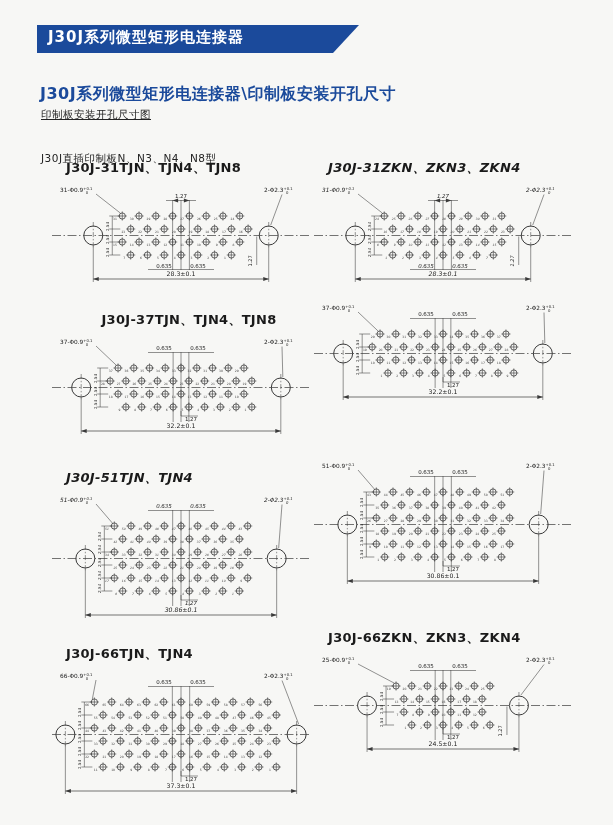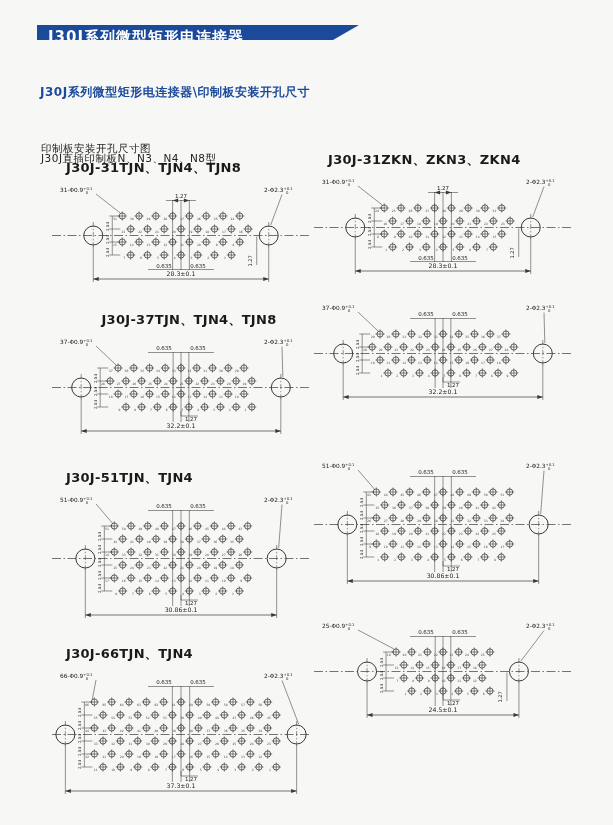--- a/index.html
+++ b/index.html
@@ -1,25 +1,25 @@
 <!DOCTYPE html>
 <html><head>
 <meta charset="utf-8">
 <style>
   html,body{margin:0;padding:0;}
   body{background:#e8e8e8;font-family:"DejaVu Sans","Liberation Sans",sans-serif;}
   .page{position:relative;width:613px;height:825px;background:#f7f7f5;overflow:hidden;}
-  .banner{position:absolute;left:37px;top:25px;width:322px;height:15px;background:#1b4a9b;
+  .banner{position:absolute;left:37px;top:25px;width:322px;height:28px;background:#1b4a9b;
           color:#ffffff;font-size:15px;font-weight:bold;line-height:24px;padding-left:11px;
           letter-spacing:1px;box-sizing:border-box;
           clip-path:polygon(0 0,100% 0,calc(100% - 26px) 100%,0 100%);}
   .section-title{position:absolute;left:40px;top:84px;margin:0;color:#1b4a9b;
-          font-size:12px;font-weight:bold;letter-spacing:.5px;}
+          font-size:16px;font-weight:bold;letter-spacing:.5px;}
   .intro{position:absolute;left:41px;color:#232323;font-size:10.5px;letter-spacing:.5px;}
-  .intro-1{top:125px;margin-top:27px;} .intro-2{top:142px;}
+  .intro-1{top:125px;margin-top:27px;} .intro-2{top:108px;text-decoration:underline;}
   .fig{position:absolute;}
   .fig .ftitle{font-size:13px;font-weight:600;color:#1a1a1a;margin:13px 0 3px 16px;
           letter-spacing:.3px;white-space:nowrap;}
   svg text{font-family:"DejaVu Sans","Liberation Sans",sans-serif;}
 </style>
 </head>
 <body>
 
 <div class="page">
   <div class="banner">
@@ -184,21 +184,21 @@
           <line x1="206.73000000000002" y1="56.5" x2="206.73000000000002" y2="85" stroke="#3a3a3a" stroke-width="0.55" fill="none"></line>
           <path d="M 206.73000000000002 56.5 l 0 -2 l 0 4 z" fill="#3a3a3a"></path>
           <text x="202.23000000000002" y="81" font-size="5" text-anchor="middle" fill="#1c1c1c" transform="rotate(-90 202.23000000000002 81)">1.27</text>
           <line x1="43.269999999999996" y1="66.5" x2="43.269999999999996" y2="102" stroke="#3a3a3a" stroke-width="0.55" fill="none"></line>
           <line x1="218.73000000000002" y1="66.5" x2="218.73000000000002" y2="102" stroke="#3a3a3a" stroke-width="0.55" fill="none"></line>
           <line x1="43.269999999999996" y1="99" x2="218.73000000000002" y2="99" stroke="#3a3a3a" stroke-width="0.7" fill="none"></line>
           <path d="M 43.269999999999996 99 l 5.5 -2 l 0 4 z" fill="#3a3a3a"></path>
           <path d="M 218.73000000000002 99 l -5.5 -2 l 0 4 z" fill="#3a3a3a"></path>
           <text x="131" y="96" font-size="6.2" text-anchor="middle" fill="#1c1c1c">28.3±0.1</text>
         </svg></div>
-      <div class="fig" style="left: 312px; top: 138px;"><div class="ftitle">J30J-31ZKN、ZKN3、ZKN4</div><svg width="262" height="105" viewBox="0 0 262 105">
+      <div class="fig" style="left: 312px; top: 146px; font-style: italic;"><div class="ftitle">J30J-31ZKN、ZKN3、ZKN4</div><svg width="262" height="105" viewBox="0 0 262 105">
           <line x1="2" y1="55.5" x2="260" y2="55.5" stroke="#3a3a3a" stroke-width="0.7" fill="none" stroke-dasharray="9 2.5 1.5 2.5"></line>
           <circle cx="43.269999999999996" cy="55.5" r="9.5" stroke="#3a3a3a" stroke-width="1" fill="none"></circle>
           <line x1="43.269999999999996" y1="42" x2="43.269999999999996" y2="69" stroke="#3a3a3a" stroke-width="0.55" fill="none" stroke-dasharray="5 1.8 1.5 1.8"></line>
           <circle cx="218.73000000000002" cy="55.5" r="9.5" stroke="#3a3a3a" stroke-width="1" fill="none"></circle>
           <line x1="218.73000000000002" y1="42" x2="218.73000000000002" y2="69" stroke="#3a3a3a" stroke-width="0.55" fill="none" stroke-dasharray="5 1.8 1.5 1.8"></line>
           <line x1="122.61" y1="20" x2="122.61" y2="90" stroke="#3a3a3a" stroke-width="0.55" fill="none"></line>
           <line x1="139.39" y1="20" x2="139.39" y2="90" stroke="#3a3a3a" stroke-width="0.55" fill="none"></line>
           <line x1="131" y1="20" x2="131" y2="90" stroke="#3a3a3a" stroke-width="0.55" fill="none"></line>
           <circle cx="80.66" cy="75" r="3.1" stroke="#3a3a3a" stroke-width="0.8" fill="none"></circle>
           <line x1="76.06" y1="75" x2="85.25999999999999" y2="75" stroke="#3a3a3a" stroke-width="0.6" fill="none"></line>
@@ -710,21 +710,21 @@
           <line x1="131" y1="79" x2="131" y2="84" stroke="#3a3a3a" stroke-width="0.55" fill="none"></line>
           <line x1="131" y1="84" x2="148" y2="84" stroke="#3a3a3a" stroke-width="0.55" fill="none"></line>
           <text x="141" y="88.5" font-size="5.5" text-anchor="middle" fill="#1c1c1c">1.27</text>
           <line x1="31.179999999999993" y1="66.5" x2="31.179999999999993" y2="102" stroke="#3a3a3a" stroke-width="0.55" fill="none"></line>
           <line x1="230.82" y1="66.5" x2="230.82" y2="102" stroke="#3a3a3a" stroke-width="0.55" fill="none"></line>
           <line x1="31.179999999999993" y1="99" x2="230.82" y2="99" stroke="#3a3a3a" stroke-width="0.7" fill="none"></line>
           <path d="M 31.179999999999993 99 l 5.5 -2 l 0 4 z" fill="#3a3a3a"></path>
           <path d="M 230.82 99 l -5.5 -2 l 0 4 z" fill="#3a3a3a"></path>
           <text x="131" y="96" font-size="6.2" text-anchor="middle" fill="#1c1c1c">32.2±0.1</text>
         </svg></div>
-      <div class="fig" style="left: 50px; top: 456px;"><div class="ftitle">J30J-51TJN、TJN4</div><svg width="262" height="131" viewBox="0 0 262 131">
+      <div class="fig" style="left: 50px; top: 456px; font-style: italic;"><div class="ftitle">J30J-51TJN、TJN4</div><svg width="262" height="131" viewBox="0 0 262 131">
           <line x1="2" y1="68.5" x2="260" y2="68.5" stroke="#3a3a3a" stroke-width="0.7" fill="none" stroke-dasharray="9 2.5 1.5 2.5"></line>
           <circle cx="35.334" cy="68.5" r="9.5" stroke="#3a3a3a" stroke-width="1" fill="none"></circle>
           <line x1="35.334" y1="55" x2="35.334" y2="82" stroke="#3a3a3a" stroke-width="0.55" fill="none" stroke-dasharray="5 1.8 1.5 1.8"></line>
           <circle cx="226.666" cy="68.5" r="9.5" stroke="#3a3a3a" stroke-width="1" fill="none"></circle>
           <line x1="226.666" y1="55" x2="226.666" y2="82" stroke="#3a3a3a" stroke-width="0.55" fill="none" stroke-dasharray="5 1.8 1.5 1.8"></line>
           <line x1="122.66675000000001" y1="20" x2="122.66675000000001" y2="116" stroke="#3a3a3a" stroke-width="0.55" fill="none"></line>
           <line x1="139.33325" y1="20" x2="139.33325" y2="116" stroke="#3a3a3a" stroke-width="0.55" fill="none"></line>
           <line x1="131" y1="20" x2="131" y2="116" stroke="#3a3a3a" stroke-width="0.55" fill="none"></line>
           <circle cx="189.33274999999998" cy="101" r="3.1" stroke="#3a3a3a" stroke-width="0.8" fill="none"></circle>
           <line x1="184.73274999999998" y1="101" x2="193.93274999999997" y2="101" stroke="#3a3a3a" stroke-width="0.6" fill="none"></line>
@@ -1496,21 +1496,21 @@
           <line x1="131" y1="105" x2="131" y2="110" stroke="#3a3a3a" stroke-width="0.55" fill="none"></line>
           <line x1="131" y1="110" x2="148" y2="110" stroke="#3a3a3a" stroke-width="0.55" fill="none"></line>
           <text x="141" y="114.5" font-size="5.5" text-anchor="middle" fill="#1c1c1c">1.27</text>
           <line x1="15.370000000000005" y1="79.5" x2="15.370000000000005" y2="128" stroke="#3a3a3a" stroke-width="0.55" fill="none"></line>
           <line x1="246.63" y1="79.5" x2="246.63" y2="128" stroke="#3a3a3a" stroke-width="0.55" fill="none"></line>
           <line x1="15.370000000000005" y1="125" x2="246.63" y2="125" stroke="#3a3a3a" stroke-width="0.7" fill="none"></line>
           <path d="M 15.370000000000005 125 l 5.5 -2 l 0 4 z" fill="#3a3a3a"></path>
           <path d="M 246.63 125 l -5.5 -2 l 0 4 z" fill="#3a3a3a"></path>
           <text x="131" y="122" font-size="6.2" text-anchor="middle" fill="#1c1c1c">37.3±0.1</text>
         </svg></div>
-      <div class="fig" style="left: 312px; top: 616px;"><svg width="262" height="105" viewBox="0 0 262 105">
+      <div class="fig" style="left: 312px; top: 616px;"><div class="ftitle">J30J-66ZKN、ZKN3、ZKN4</div><svg width="262" height="105" viewBox="0 0 262 105">
           <line x1="2" y1="55.5" x2="260" y2="55.5" stroke="#3a3a3a" stroke-width="0.7" fill="none" stroke-dasharray="9 2.5 1.5 2.5"></line>
           <circle cx="55.05" cy="55.5" r="9.5" stroke="#3a3a3a" stroke-width="1" fill="none"></circle>
           <line x1="55.05" y1="42" x2="55.05" y2="69" stroke="#3a3a3a" stroke-width="0.55" fill="none" stroke-dasharray="5 1.8 1.5 1.8"></line>
           <circle cx="206.95" cy="55.5" r="9.5" stroke="#3a3a3a" stroke-width="1" fill="none"></circle>
           <line x1="206.95" y1="42" x2="206.95" y2="69" stroke="#3a3a3a" stroke-width="0.55" fill="none" stroke-dasharray="5 1.8 1.5 1.8"></line>
           <line x1="123.175" y1="20" x2="123.175" y2="90" stroke="#3a3a3a" stroke-width="0.55" fill="none"></line>
           <line x1="138.825" y1="20" x2="138.825" y2="90" stroke="#3a3a3a" stroke-width="0.55" fill="none"></line>
           <line x1="131" y1="20" x2="131" y2="90" stroke="#3a3a3a" stroke-width="0.55" fill="none"></line>
           <circle cx="99.7" cy="75" r="3.1" stroke="#3a3a3a" stroke-width="0.8" fill="none"></circle>
           <line x1="95.10000000000001" y1="75" x2="104.3" y2="75" stroke="#3a3a3a" stroke-width="0.6" fill="none"></line>

